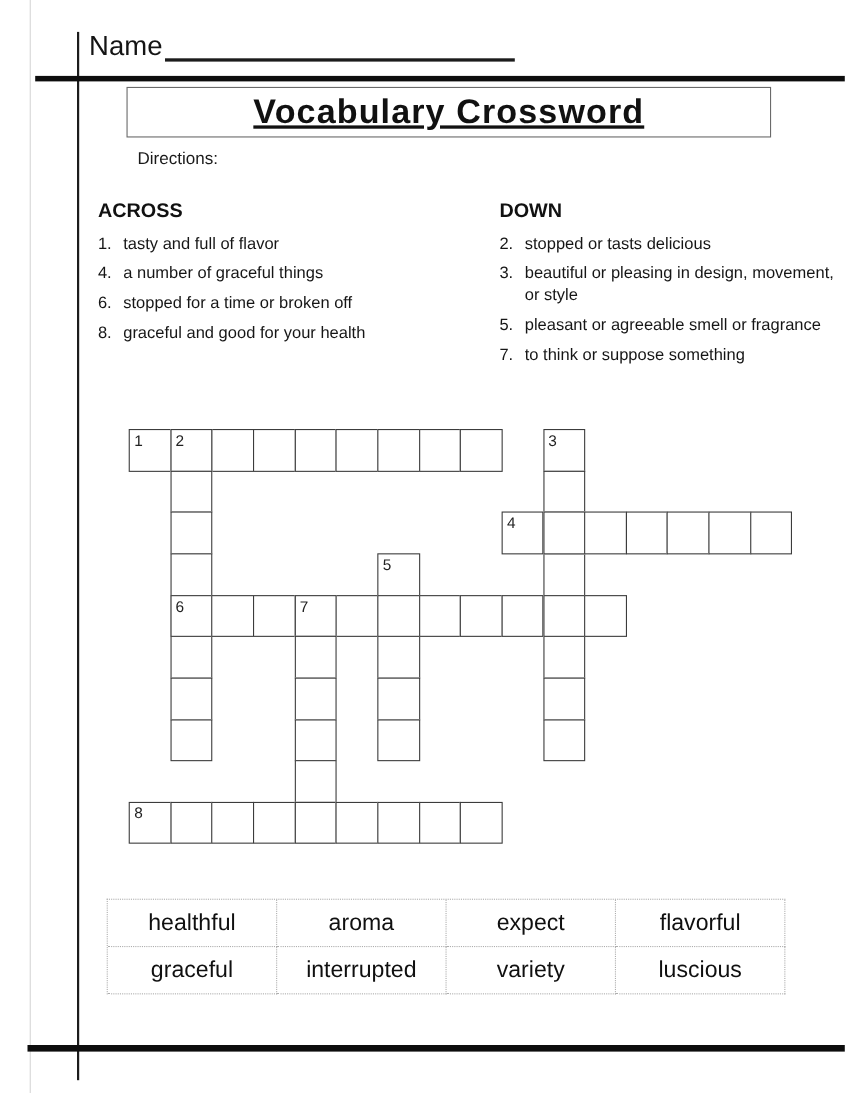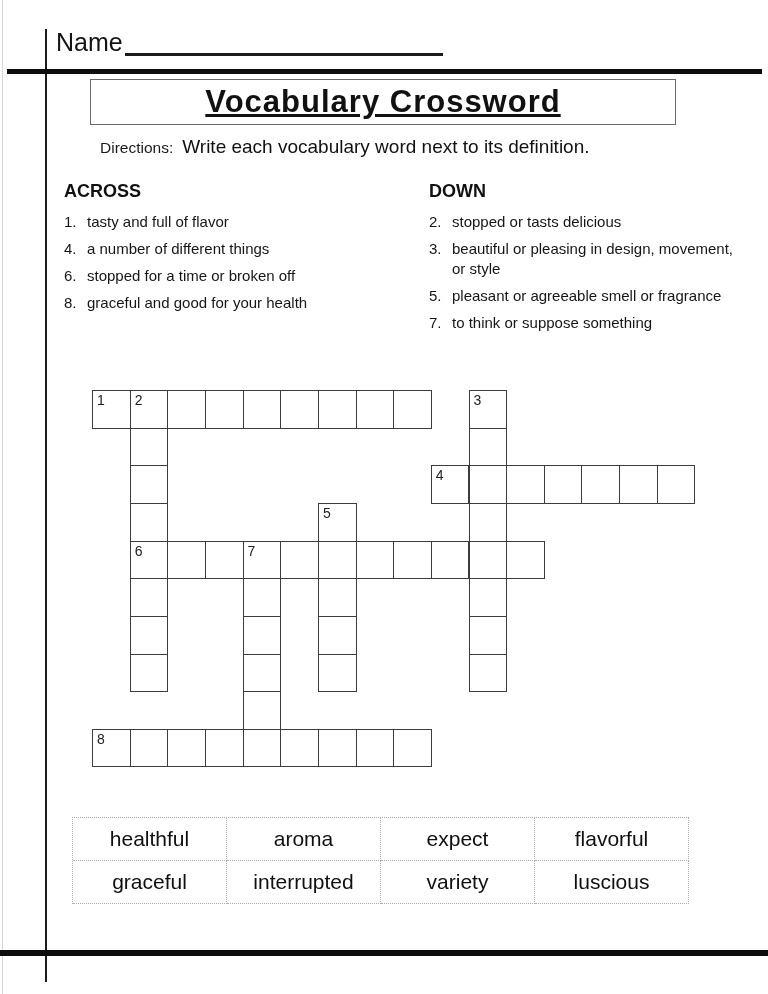--- a/index.html
+++ b/index.html
@@ -4,21 +4,21 @@
 <style>
   html,body { margin:0; padding:0; }
   body {
     width:768px; height:994px;
     background:#ffffff;
     font-family:"Liberation Sans", sans-serif;
     color:#141414;
     position:relative;
     overflow:hidden;
   }
-  .abs { position:absolute; }
+  .abs { position:absolute;margin-left:25px; }
 
   
   .page-edge-line { left:2px; top:0; width:1px; height:994px; background:#d6d6d6; }
   .margin-vline   { left:45px; top:29px; width:2px; height:953px; background:#1c1c1c; }
   .rule-top       { left:7px;  top:69px; width:755px; height:5px; background:#0d0d0d; }
   .rule-bottom    { left:0;    top:950px; width:768px; height:6px; background:#0d0d0d; }
 
   
   .name-row { left:56px; top:28px; display:flex; align-items:flex-end; }
   .name-label { font-size:25px; line-height:28px; color:#141414; }
@@ -74,32 +74,31 @@
   <span class="name-label">Name</span>
   <span class="name-line"></span>
 </div>
 
 <div class="abs title-box">
   <span class="title-text">Vocabulary Crossword</span>
 </div>
 
 <div class="abs directions-row">
   <span class="directions-label">Directions:</span>
-  <span class="directions-text">Write each vocabulary word next to its definition.</span>
 </div>
 
 <div class="abs clue-col across">
   <div class="clue-header">ACROSS</div>
   <div class="clue">
     <span class="clue-num">1.</span>
     <span class="clue-text">tasty and full of flavor</span>
   </div>
   <div class="clue">
     <span class="clue-num">4.</span>
-    <span class="clue-text">a number of different things</span>
+    <span class="clue-text">a number of graceful things</span>
   </div>
   <div class="clue">
     <span class="clue-num">6.</span>
     <span class="clue-text">stopped for a time or broken off</span>
   </div>
   <div class="clue">
     <span class="clue-num">8.</span>
     <span class="clue-text">graceful and good for your health</span>
   </div>
 </div>

